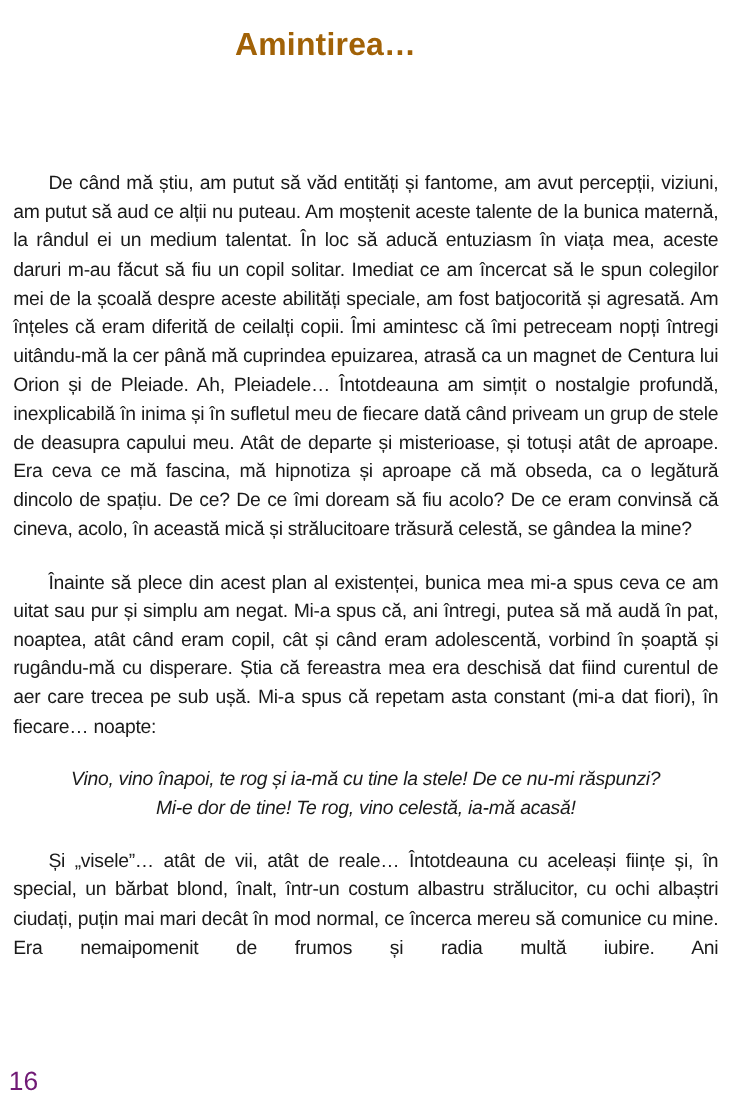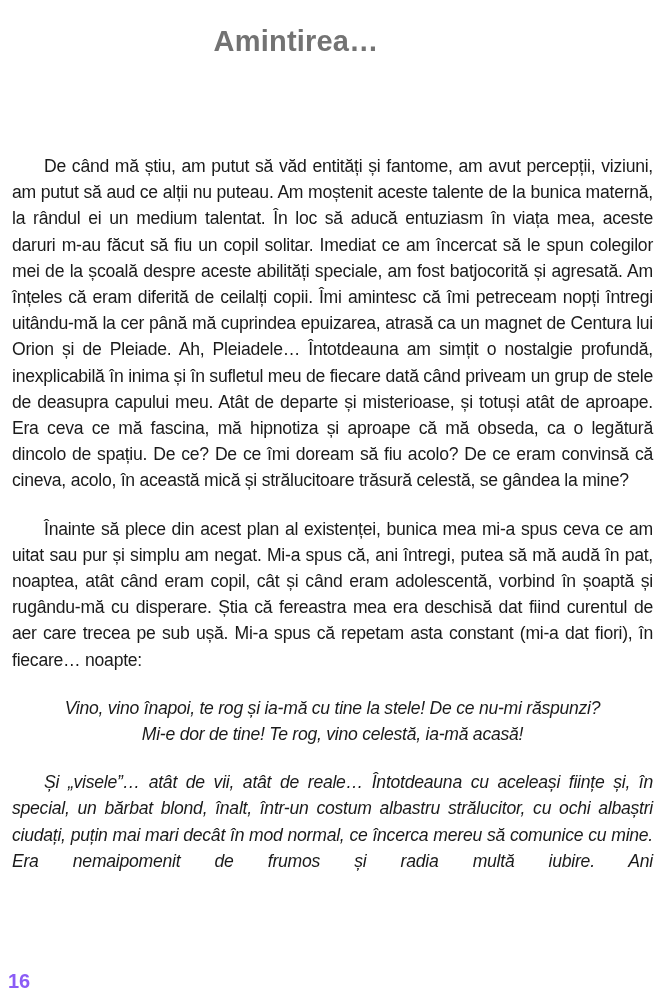--- a/index.html
+++ b/index.html
@@ -4,41 +4,41 @@
 <style>
   html, body { margin: 0; padding: 0; background: #ffffff; }
   body {
     width: 665px; height: 1000px; position: relative; overflow: hidden;
     font-family: "Liberation Sans", "DejaVu Sans", sans-serif;
     color: #1a1a1a;
   }
   .title {
     position: absolute; top: 6px; left: 0; width: 592px;
     text-align: center; font-size: 29px; font-weight: bold;
-    letter-spacing: 0.2px; color: #737373;
+    letter-spacing: 0.2px; color: #a16207;
   }
   .body-text {
     position: absolute; left: 8px; width: 649px; top: 149px;
     font-size: 17.6px; line-height: 26.2px;
   }
   .body-text p {
     margin: 4px; text-align: justify; text-indent: 32px;
     letter-spacing: -0.25px;
   }
   .para-last-line { text-align-last: left; }
   .p2 { margin-top: 22px !important; }
   .quote {
     margin: 22px 0 12px 0; text-align: center; font-style: italic;
     letter-spacing: -0.25px;
   }
   .quote div { line-height: 26.2px; }
-  .p3 { margin-top: 22px !important; text-align-last: justify; font-style: italic; }
+  .p3 { margin-top: 22px !important; text-align-last: justify; }
   .page-number {
     position: absolute; left: 8px; top: 970px;
-    font-size: 20px; font-weight: bold; color: #8b5cf6;
+    font-size: 24px; font-weight: normal; color: #701a75;
   }
 </style>
 </head>
 <body>
 
 <h1 class="title">Amintirea…</h1>
 
 <div class="body-text">
   <p class="p1 para-last-line">De când mă știu, am putut să văd entități și fantome, am avut percepții, viziuni, am putut să aud ce alții nu puteau. Am moștenit aceste talente de la bunica maternă, la rândul ei un medium talentat. În loc să aducă entuziasm în viața mea, aceste daruri m-au făcut să fiu un copil solitar. Imediat ce am încercat să le spun colegilor mei de la școală despre aceste abilități speciale, am fost batjocorită și agresată. Am înțeles că eram diferită de ceilalți copii. Îmi amintesc că îmi petreceam nopți întregi uitându-mă la cer până mă cuprindea epuizarea, atrasă ca un magnet de Centura lui Orion și de Pleiade. Ah, Pleiadele… Întotdeauna am simțit o nostalgie profundă, inexplicabilă în inima și în sufletul meu de fiecare dată când priveam un grup de stele de deasupra capului meu. Atât de departe și misterioase, și totuși atât de aproape. Era ceva ce mă fascina, mă hipnotiza și aproape că mă obseda, ca o legătură dincolo de spațiu. De ce? De ce îmi doream să fiu acolo? De ce eram convinsă că cineva, acolo, în această mică și strălucitoare trăsură celestă, se gândea la mine?</p>
   <p class="p2 para-last-line">Înainte să plece din acest plan al existenței, bunica mea mi-a spus ceva ce am uitat sau pur și simplu am negat. Mi-a spus că, ani întregi, putea să mă audă în pat, noaptea, atât când eram copil, cât și când eram adolescentă, vorbind în șoaptă și rugându-mă cu disperare. Știa că fereastra mea era deschisă dat fiind curentul de aer care trecea pe sub ușă. Mi-a spus că repetam asta constant (mi-a dat fiori), în fiecare… noapte:</p>

